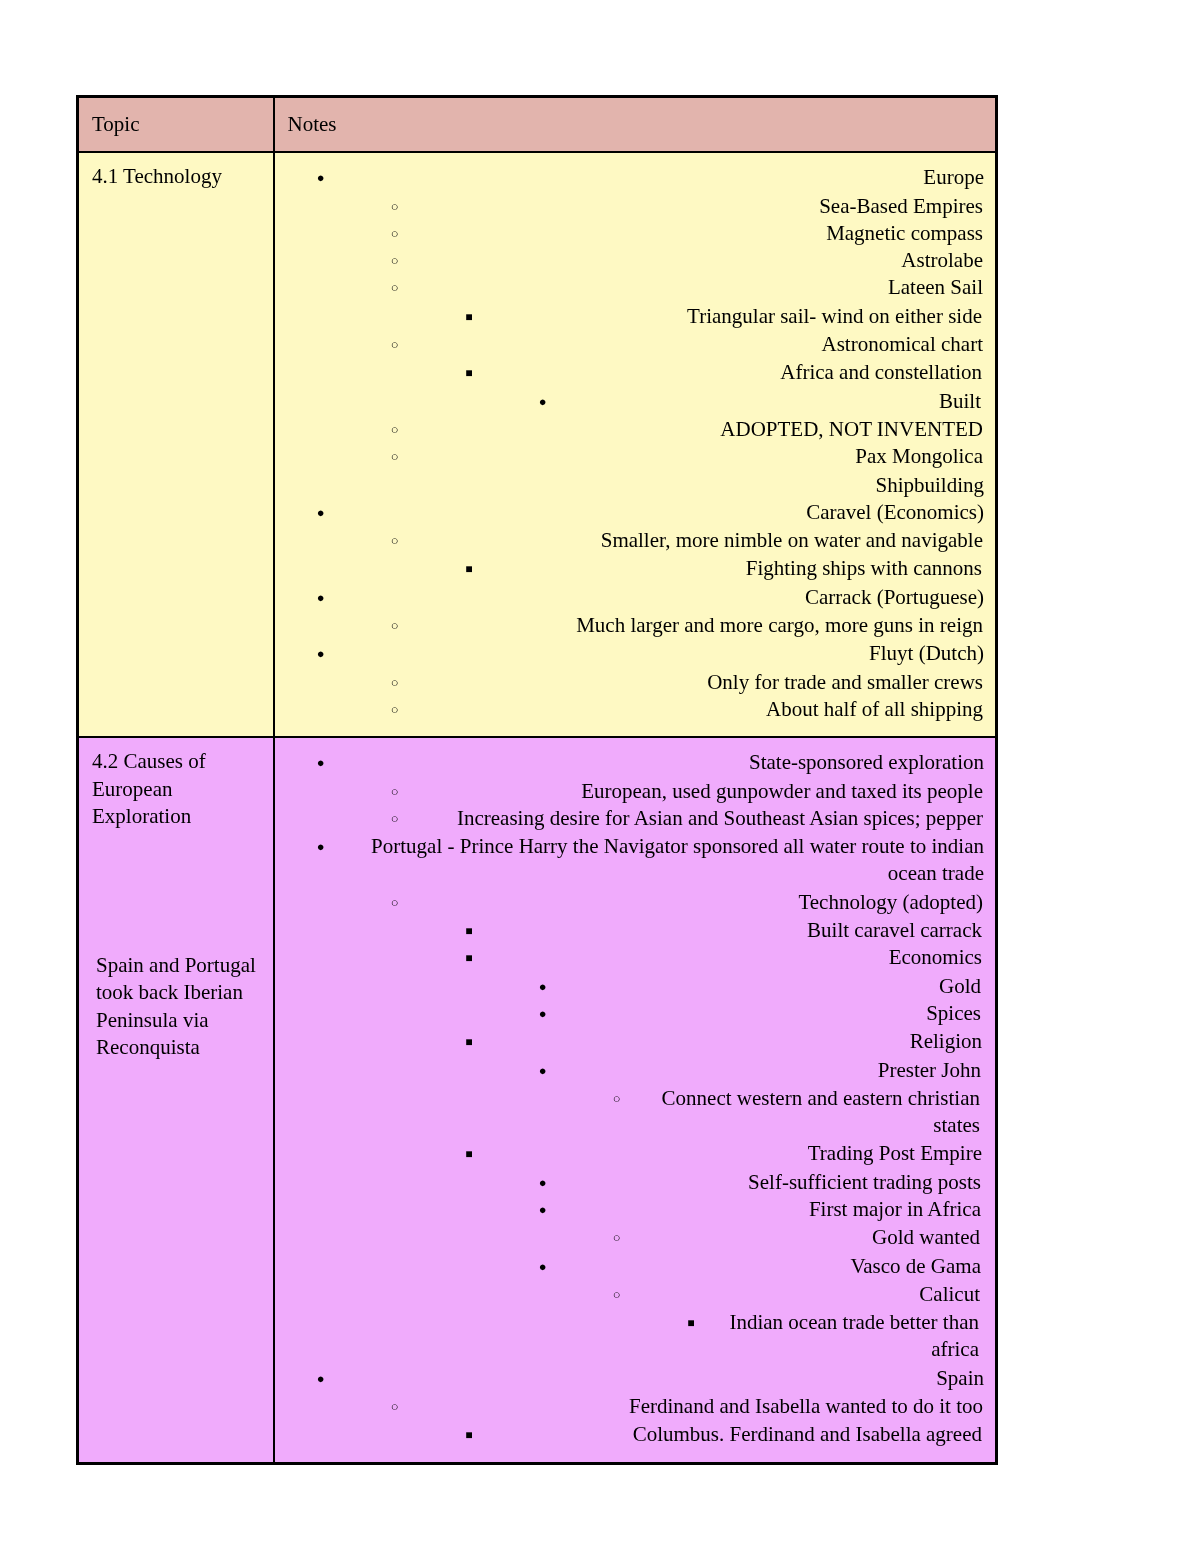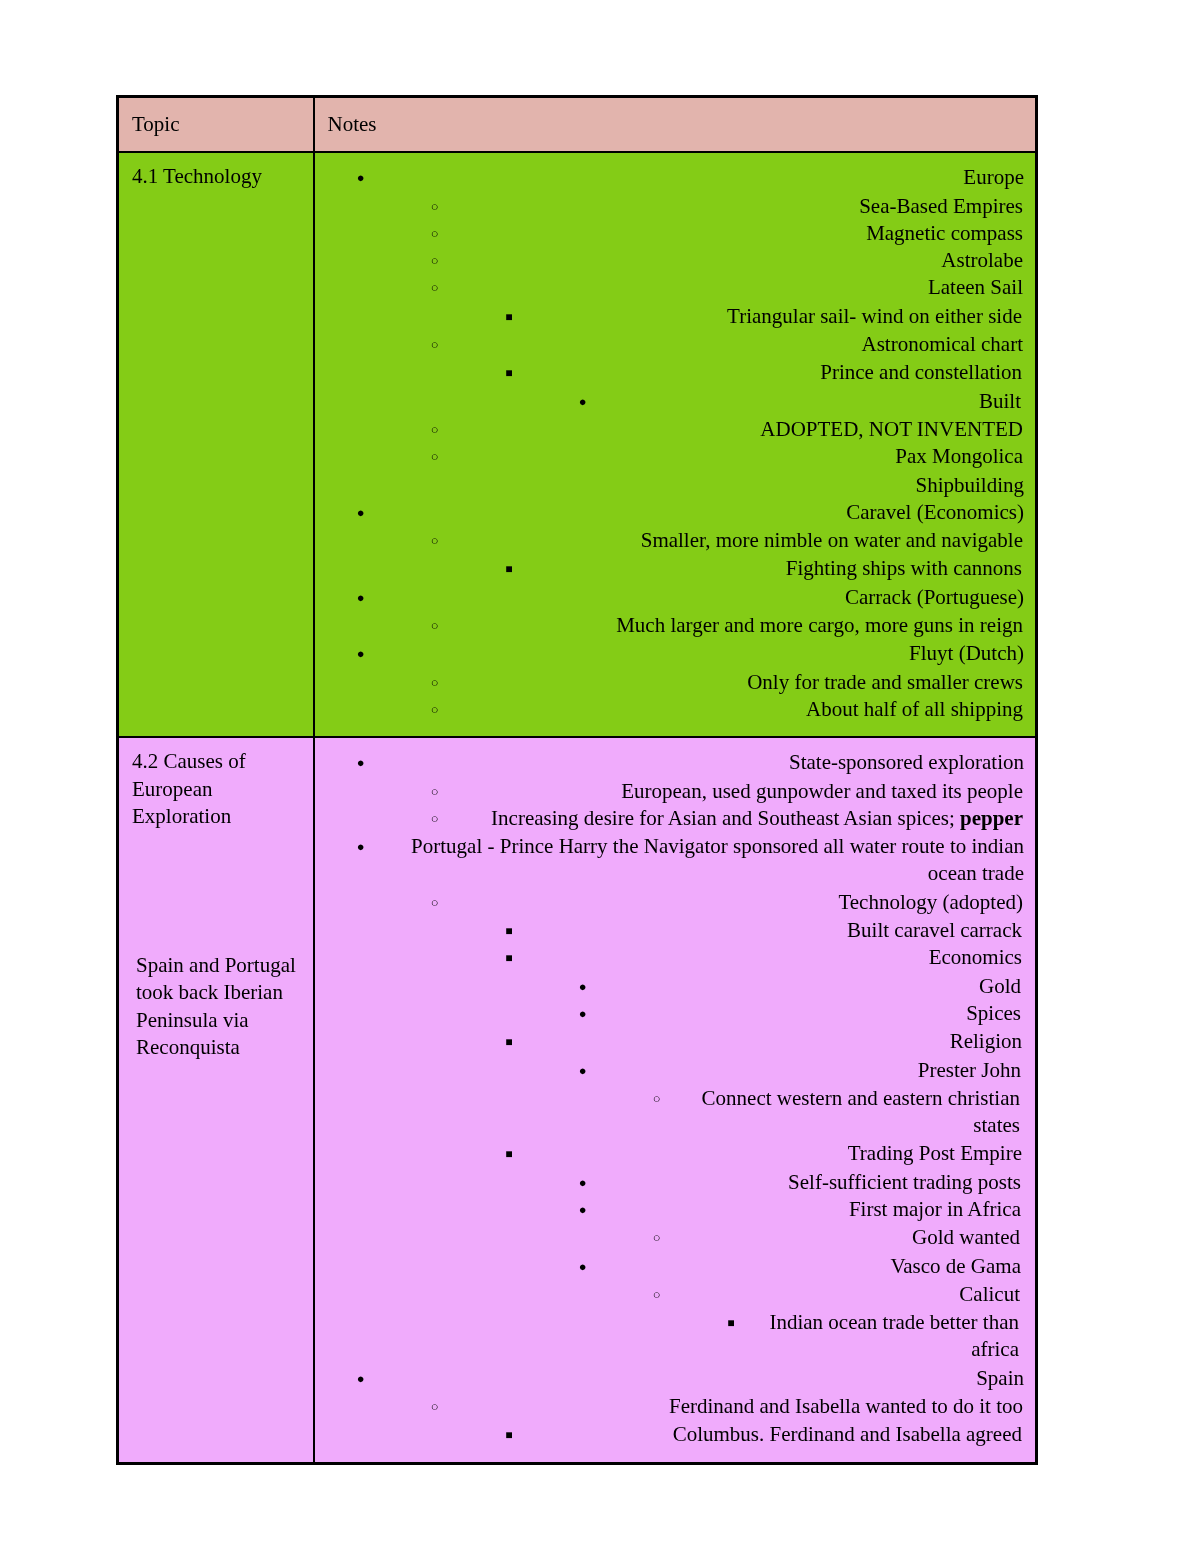--- a/index.html
+++ b/index.html
@@ -14,21 +14,21 @@
     font-family: "Liberation Serif", "DejaVu Serif", serif;
     color: #000000;
     overflow: hidden;
   }
 
   .page {
     position: relative;
     width: 1200px;
     height: 1553px;
     box-sizing: border-box;
-    padding: 95px 0 0 116px;
+    padding: 95px 0 0 76px;
   }
 
   table.notes-table {
     border-collapse: collapse;
     width: 919px;
     table-layout: fixed;
     border: 3px solid #000000;
   }
 
   table.notes-table col.col-topic { width: 196px; }
@@ -44,21 +44,21 @@
     font-weight: normal;
     text-align: left;
   }
 
   tr.header-row th {
     background: #e2b4ad;
     padding-top: 13px;
     padding-bottom: 13px;
   }
 
-  tr.row-technology td { background: #84cc16; }
+  tr.row-technology td { background: #fef9c3; }
   tr.row-exploration td { background: #f0abfc; }
 
   td.topic-cell { padding-top: 12px; }
   td.topic-cell .topic-title { margin: 0; }
   td.topic-cell .topic-note { margin: 4px; padding-top: 118px; }
 
   .notes-cell { padding-right: 8px; }
 
   
   ul.outline,
@@ -96,21 +96,21 @@
   }
   ul.outline li.lvl-square > .txt::before {
     content: "\25A0";
     font-size: 12px;
     top: 7px;
   }
 
   
   ul.outline ul { padding-left: 36px; }
 
-  .bold { font-weight: bold; }
+  .bold { font-weight: normal; }
 </style>
 </head>
 <body>
 
 <div class="page">
   <table class="notes-table">
     <colgroup>
       <col class="col-topic">
       <col class="col-notes">
     </colgroup>
@@ -146,21 +146,21 @@
                       <ul class="outline">
                         <li class="lvl-square">
                           <span class="txt">Triangular sail- wind on either side</span>
                         </li>
                       </ul>
                     </li>
                     <li class="lvl-circle">
                       <span class="txt">Astronomical chart</span>
                       <ul class="outline">
                         <li class="lvl-square">
-                          <span class="txt">Prince and constellation</span>
+                          <span class="txt">Africa and constellation</span>
                           <ul class="outline">
                             <li class="lvl-disc">
                               <span class="txt">Built</span>
                             </li>
                           </ul>
                         </li>
                       </ul>
                     </li>
                     <li class="lvl-circle">
                       <span class="txt">ADOPTED, NOT INVENTED</span>

